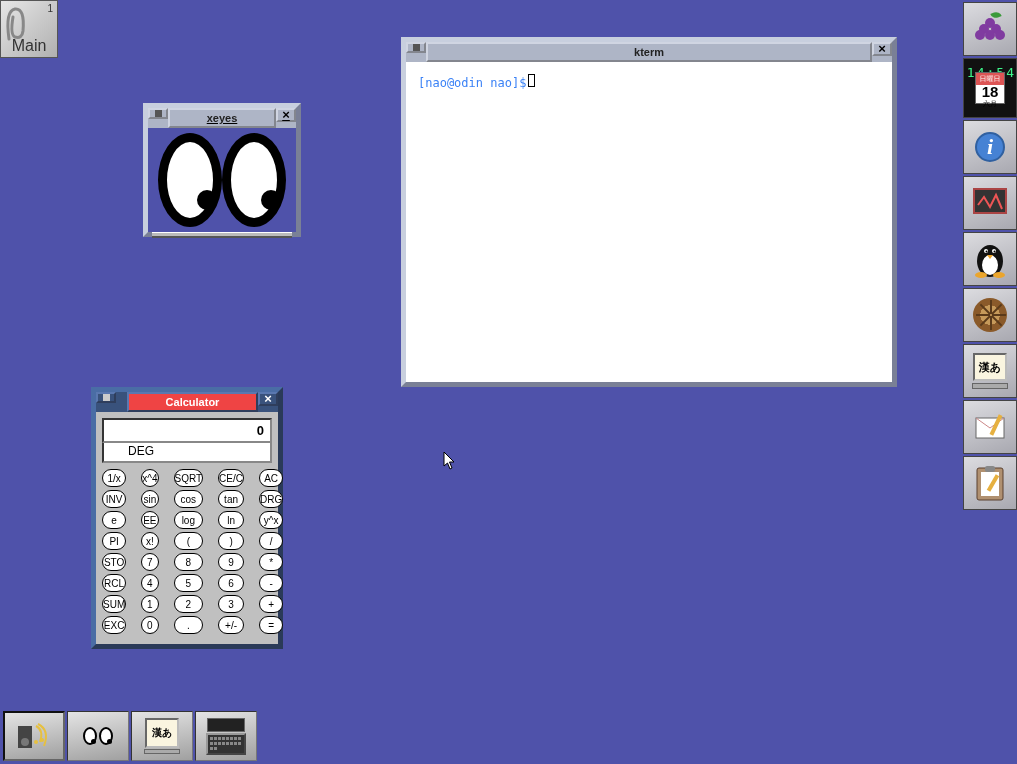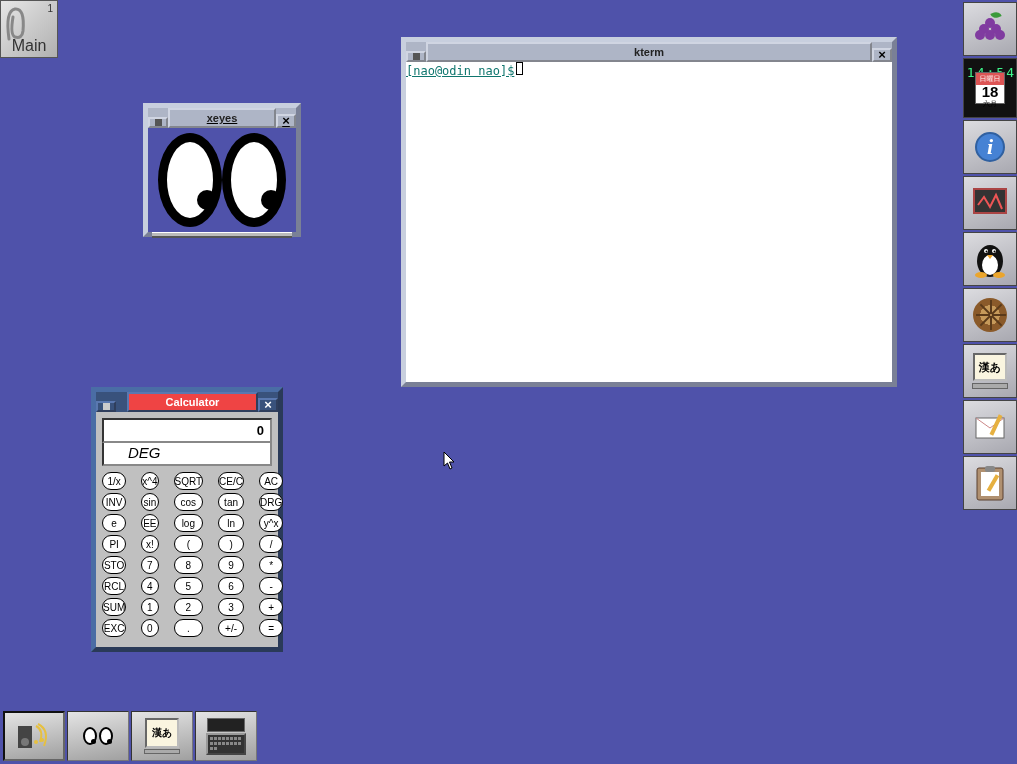--- a/index.html
+++ b/index.html
@@ -66,44 +66,44 @@
 
   
   .win {
     position:absolute;
     border: 5px solid #aeb5c6;
     border-top-color:#c8cfde; border-left-color:#c8cfde;
     border-bottom-color:#7a8096; border-right-color:#7a8096;
     background:#aeb5c6;
   }
   .win.active { border-color:#39527c; border-top-color:#4a6da5; border-left-color:#4a6da5; border-bottom-color:#2a3a58; border-right-color:#2a3a58; background:#39527c;}
-  .titlebar { height:20px; display:flex; align-items:flex-end; font-size:11px; }
+  .titlebar { height:20px; display:flex; align-items:flex-start; font-size:11px; }
   .tb-btn { width:20px; background:#aeb5c6; border:2px outset #d0d5e2; display:flex;align-items:center;justify-content:center; }
   .tb-btn .sq{width:7px;height:7px;background:#555;}
   .tb-btn .x{color:#000;font-weight:bold;font-size:13px;line-height:10px;}
   .win.active .tb-btn{ background:#39527c; border:2px outset #5a78b0;}
   .win.active .tb-btn .x{ color:#fff; }
   .tb-title{ flex:1; background:#aeb5c6; border:2px outset #d0d5e2; text-align:center; line-height:16px; color:#222; font-weight:bold;}
   .win.active .tb-title{ background:#ef4444; color:#fff; border:2px outset #5a78b0;margin-left:11px;}
 
   
-  .kterm-body { background:#fff; color:#0f766e; font-family:monospace; font-size:12px; padding:0; height:320px; width:486px;text-decoration:underline;}
+  .kterm-body { background:#fff; color:#3b82f6; font-family:monospace; font-size:12px; padding:12px; height:320px; width:486px;}
   .cursor { display:inline-block; width:7px; height:13px; border:1px solid #000; margin-left:2px; }
 
   
   .xeyes-body { width:148px; height:104px; background:#4f52aa; display:flex; align-items:center; justify-content:center; gap:0px; position:relative;}
   .xeye { width:64px; height:94px; border:9px solid #000; border-radius:50%; background:#fff; position:relative;}
   .pupil { width:20px; height:20px; border-radius:50%; background:#000; position:absolute;}
   .pupil.l{ left:30px; top:48px;} .pupil.r{left:30px; top:48px;}
   .xeyes-foot{position:absolute;left:4px;right:4px;bottom:-6px;height:6px;background:#bbb;border-top:1px solid #fff;border-bottom:2px solid #555;}
 
   
   .calc-body{ background:#c0c0c0; padding:6px 6px 10px 6px; width:182px;}
   .calc-display{ background:#fff; border:2px inset #888; text-align:right; padding:3px 6px; font-family:sans-serif; font-size:13px; font-weight:bold;}
-  .calc-mode{ font-size:15px; font-weight:normal; padding:1px 0 3px 24px; background:#fff; border:2px inset #888; border-top:none; margin-bottom:6px;font-style:italic;}
+  .calc-mode{ font-size:12px; font-weight:normal; padding:1px 0 3px 24px; background:#fff; border:2px inset #888; border-top:none; margin-bottom:6px;}
   .calc-grid{ display:grid; grid-template-columns:repeat(5,1fr); gap:3px 15px;}
   .calc-key{
     height:18px; background:#fff; border:1px solid #000; border-radius:9px;
     font-size:10px; display:flex; align-items:center; justify-content:center;
     cursor:pointer;
   }
 
   
   .mouse-cursor{ position:absolute; left:443px; top:451px; width:14px;height:20px;}
   .mouse-cursor svg{display:block;}

